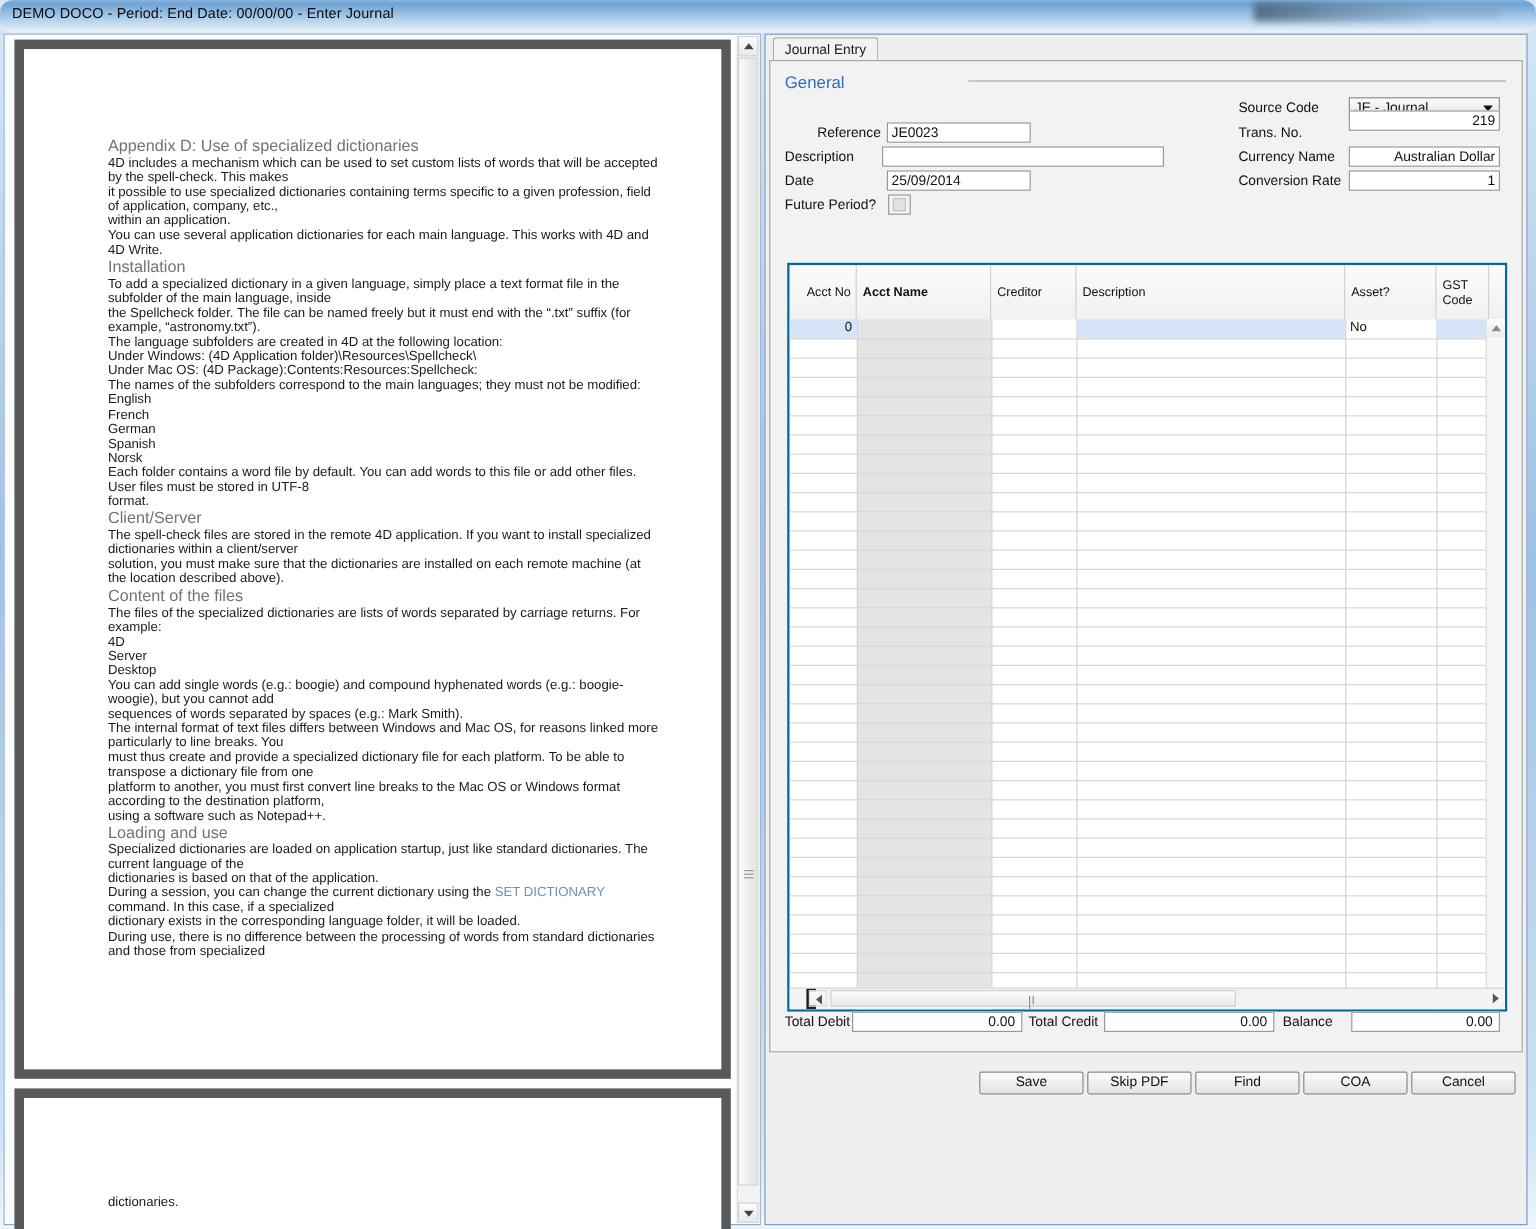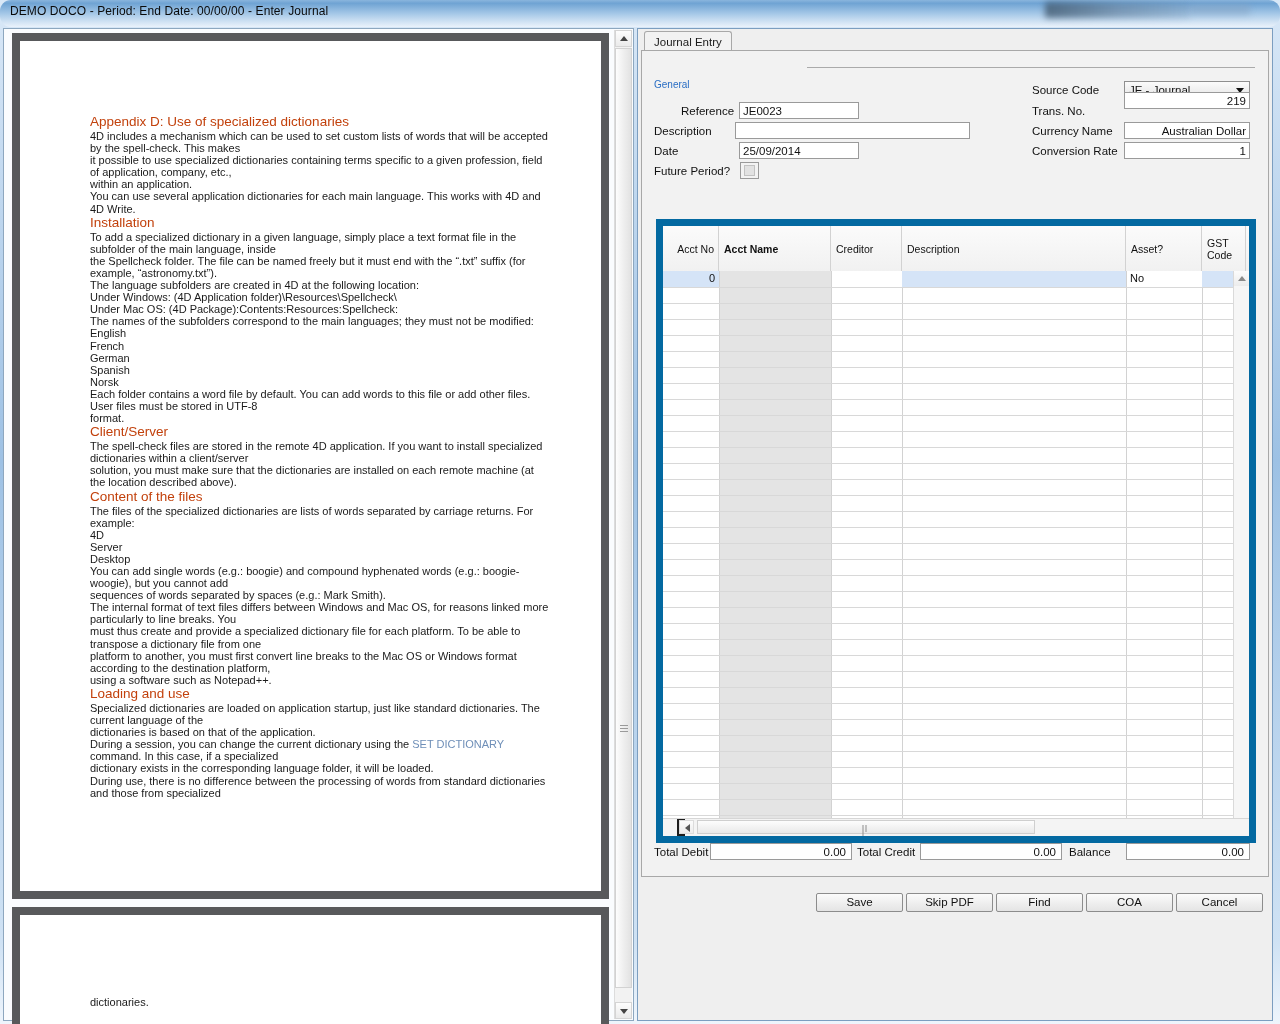--- a/index.html
+++ b/index.html
@@ -81,21 +81,21 @@
   .page1{top:4px;height:866px;}
   .page2{top:878px;height:140px;}
   .page-body{position:relative;width:100%;height:100%;background:#fff;}
 
   .doc-text{
     position:absolute;left:70px;top:73px;width:460px;
     font-size:11px;line-height:12.1px;color:#1a1a1a;
     font-family:"Liberation Sans",sans-serif;
   }
   .doc-text p{margin:0;padding:0;}
-  .doc-h{font-size:13.5px;line-height:16px;color:#c2410c;margin:0;padding:0 0 1px 0;}
+  .doc-h{font-size:13.5px;line-height:16px;color:#737373;margin:0;padding:0 0 1px 0;}
   .doc-link{color:#6f8fb8;}
   .doc-text2{
     position:absolute;left:70px;top:70px;width:460px;
     font-size:11px;line-height:12.1px;color:#1a1a1a;
   }
 
   
   .form-pane{
     position:absolute;left:637px;top:28px;width:636px;height:993px;
     background:#efefef;border:1px solid #7c9ec0;box-sizing:border-box;
@@ -110,21 +110,21 @@
     border:1px solid #a8a8a8;border-bottom:none;
     border-radius:3px 3px 0 0;
     font-size:11.5px;color:#1a1a1a;box-sizing:border-box;
     line-height:16px;
   }
   .tabpanel{
     position:absolute;left:3px;top:21px;width:628px;height:827px;
     background:#f2f2f2;border:1px solid #a8a8a8;box-sizing:border-box;
   }
   .section-head{
-    position:absolute;left:12px;top:9px;font-size:10px;color:#2a6ec4;margin-top:19px;
+    position:absolute;left:12px;top:9px;font-size:14px;color:#2a6ec4;
   }
   .section-rule{
     position:absolute;left:165px;top:16px;width:448px;height:1px;
     background:#aaaaaa;
   }
 
   .lbl{position:absolute;font-size:11.5px;color:#111;white-space:nowrap;}
   .fld{
     position:absolute;height:17px;background:#ffffff;
     border:1px solid #9a9a9a;box-sizing:border-box;
@@ -148,21 +148,21 @@
     background:#f3f3f3;border:1px solid #9a9a9a;box-sizing:border-box;
   }
   .chk i{
     position:absolute;left:3px;top:2px;width:11px;height:11px;
     background:#e2e2e2;border:1px solid #c2c2c2;box-sizing:border-box;
   }
 
   
   .grid-wrap{
     position:absolute;left:14px;top:168px;width:600px;height:624px;
-    border:7px solid #0369a1;background:#ffffff;box-sizing:border-box;
+    border:2px solid #0369a1;background:#ffffff;box-sizing:border-box;
     overflow:hidden;
   }
   .grid-head{
     position:absolute;left:0;top:0;width:600px;height:45px;
     background:linear-gradient(180deg,#fbfbfb,#f1f1f1);
     border-bottom:1px solid #c8c8c8;
   }
   .gh-cell{
     position:absolute;top:0;height:45px;
     border-right:1px solid #d2d2d2;box-sizing:border-box;

